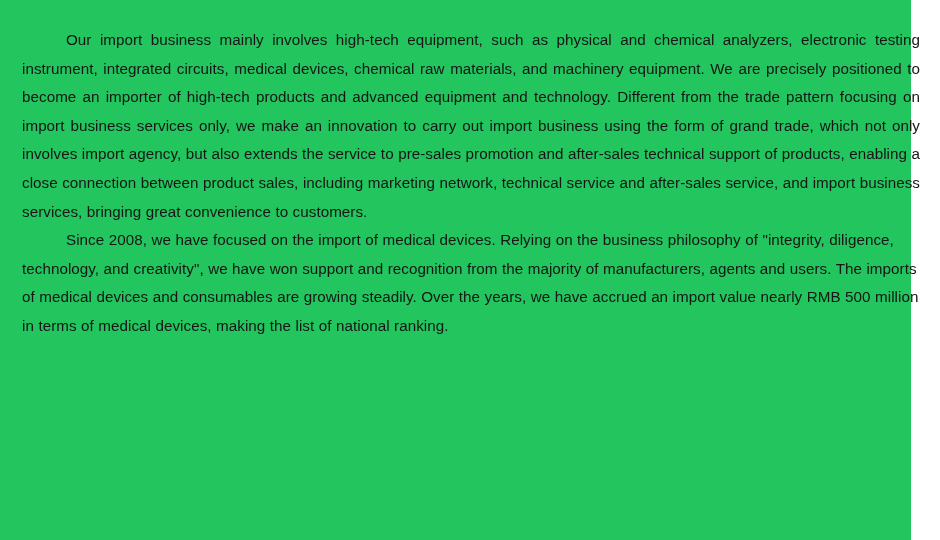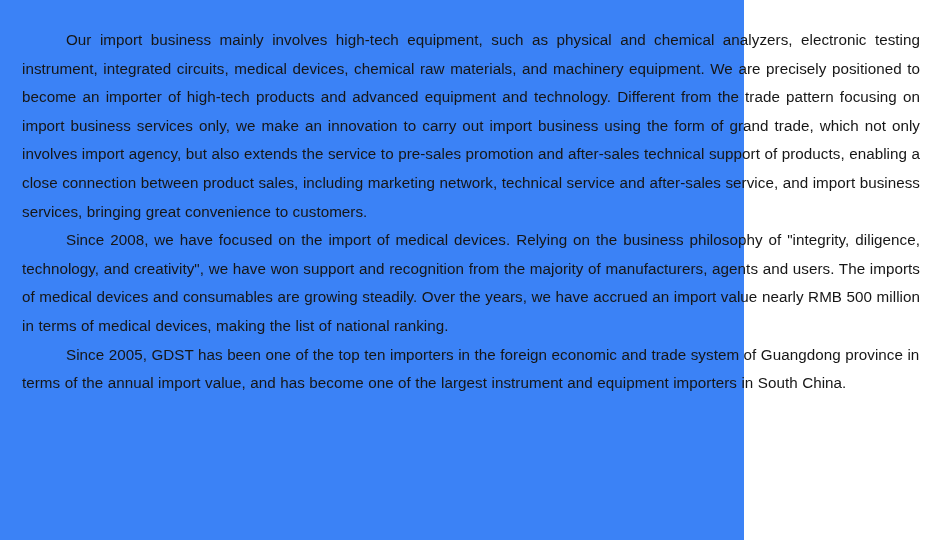--- a/index.html
+++ b/index.html
@@ -9,24 +9,24 @@
   body {
     width: 940px;
     height: 540px;
     background: #ffffff;
     font-family: "Liberation Sans", sans-serif;
     color: #1a1a1a;
     overflow: hidden;
   }
   .page {
     box-sizing: border-box;
-    width: 744px;
+    width: 911px;
     height: 540px;
     padding: 26px 20px 0 22px;
-    background: #3b82f6;
+    background: #22c55e;
   }
   .doc-body {
     width: 898px;
   }
   p.para {
     margin: 0 0 0 0;
     text-indent: 44px;
     text-align: justify;
     text-justify: inter-word;
     font-size: 15.2px;
@@ -40,15 +40,14 @@
     text-align: left;
   }
 </style>
 </head>
 <body>
 
 <div class="page">
   <div class="doc-body">
     <p class="para">Our import business mainly involves high-tech equipment, such as physical and chemical analyzers, electronic testing instrument, integrated circuits, medical devices, chemical raw materials, and machinery equipment. We are precisely positioned to become an importer of high-tech products and advanced equipment and technology. Different from the trade pattern focusing on import business services only, we make an innovation to carry out import business using the form of grand trade, which not only involves import agency, but also extends the service to pre-sales promotion and after-sales technical support of products, enabling a close connection between product sales, including marketing network, technical service and after-sales service, and import business services, bringing great convenience to customers.</p>
     <p class="para">Since 2008, we have focused on the import of medical devices. Relying on the business philosophy of "integrity, diligence, technology, and creativity", we have won support and recognition from the majority of manufacturers, agents and users. The imports of medical devices and consumables are growing steadily. Over the years, we have accrued an import value nearly RMB 500 million in terms of medical devices, making the list of national ranking.</p>
-    <p class="para">Since 2005, GDST has been one of the top ten importers in the foreign economic and trade system of Guangdong province in terms of the annual import value, and has become one of the largest instrument and equipment importers in South China.</p>
   </div>
 </div>
 
 </body></html>

